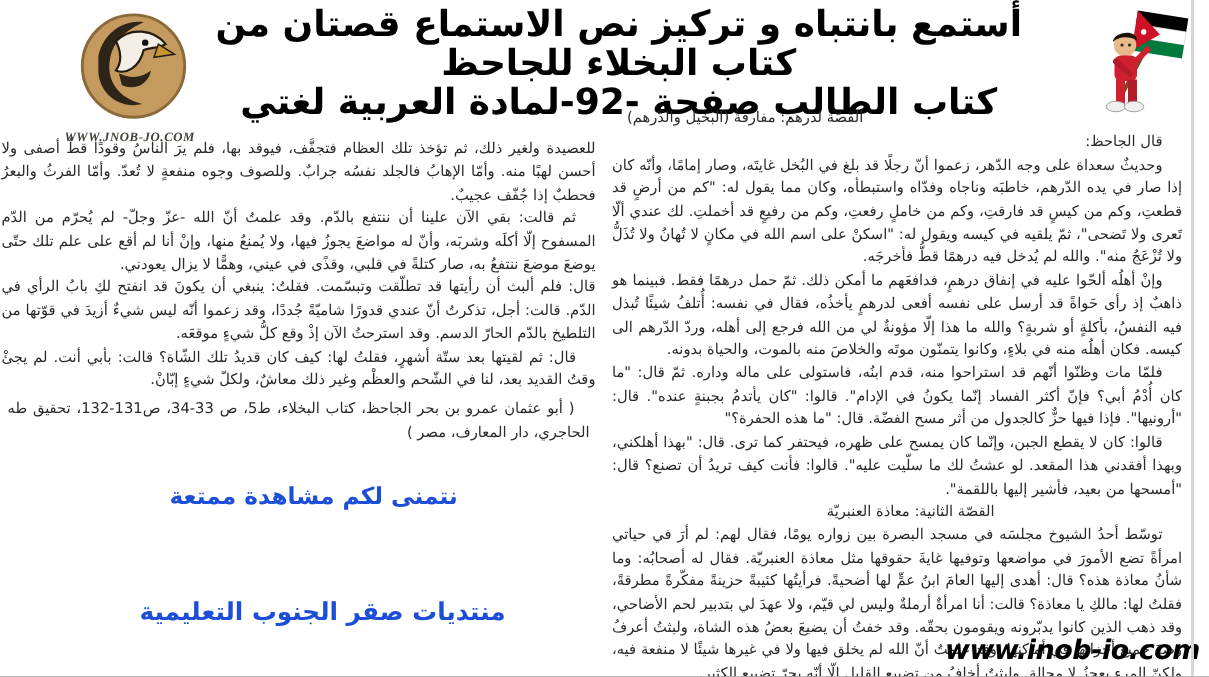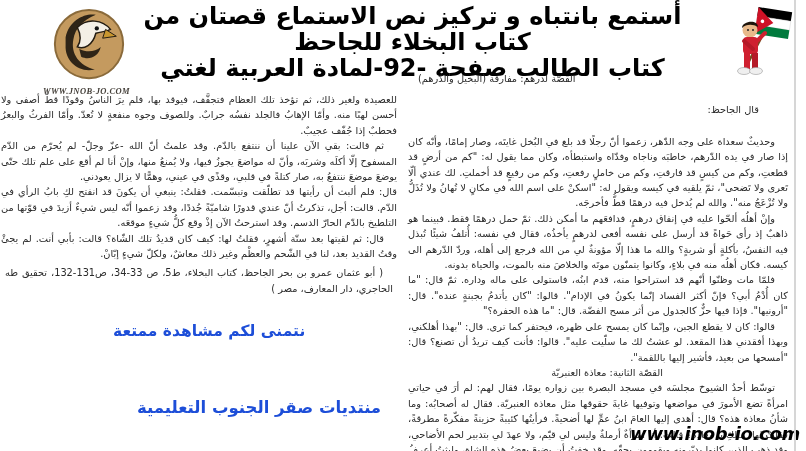--- a/index.html
+++ b/index.html
@@ -22,26 +22,26 @@
   }
   .mascot-wrap { position:absolute; left:731px; top:3px; width:64px; height:78px; }
   
   .col { direction:rtl; font-size:9.8px; line-height:15.4px; text-align:justify; color:#2a2a2a; }
   .col-right { position:absolute; left:408px; top:71px; width:380px; }
   .col-left  { position:absolute; left:0px;  top:92px; width:397px; padding-left:1px; }
   .unit-heading { font-weight:bold; text-align:right; padding-left:0; padding-right:45px; margin-bottom:1px; color:#1d1d1d; }
   .story1-title { text-align:left; padding-left:10px; margin-bottom:1px; }
   .story2-title { text-align:right; padding-right:125px; }
   .para { margin:0; text-indent:13px; }
-  .narrator { margin:16px; text-indent:13px; }
+  .narrator { margin:0; text-indent:13px; }
   .citation { margin:4px; text-indent:10px; }
   
   .wm { position:absolute; direction:rtl; font-weight:bold; color:#1d4ed8; white-space:nowrap; }
   .wm-wish  { left:113px; top:322px; font-size:15.5px; }
-  .wm-forum { left:93px;  top:398px; font-size:16.5px;margin-left:44px; }
+  .wm-forum { left:93px;  top:398px; font-size:16.5px; }
   .footer-url {
     position:absolute; left:620px; top:423px; width:180px; text-align:right;
     font-weight:bold; font-style:italic; font-size:18px; color:#000000;
     font-family:"DejaVu Sans", sans-serif; letter-spacing:-0.3px;
   }
   .scroll-line { position:absolute; left:794px; top:0; width:2px; height:451px; background:#d6d6d6; }
 </style>
 </head>
 <body>
 

